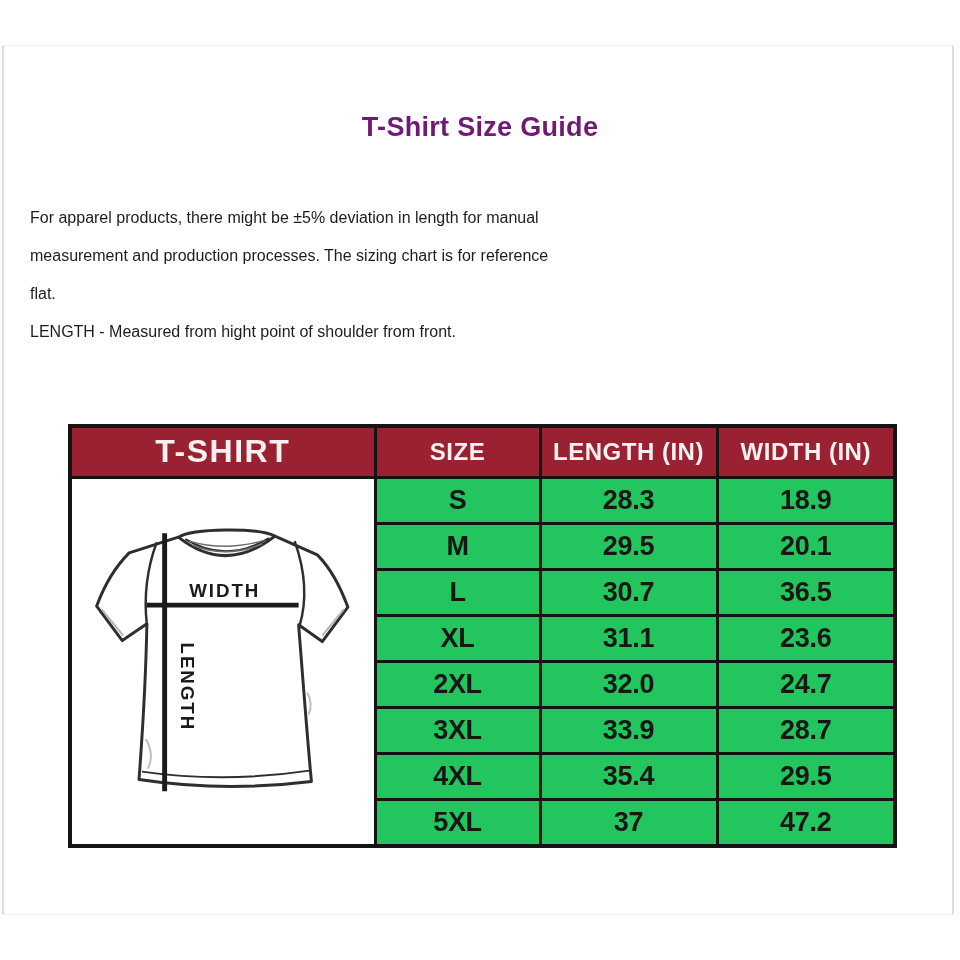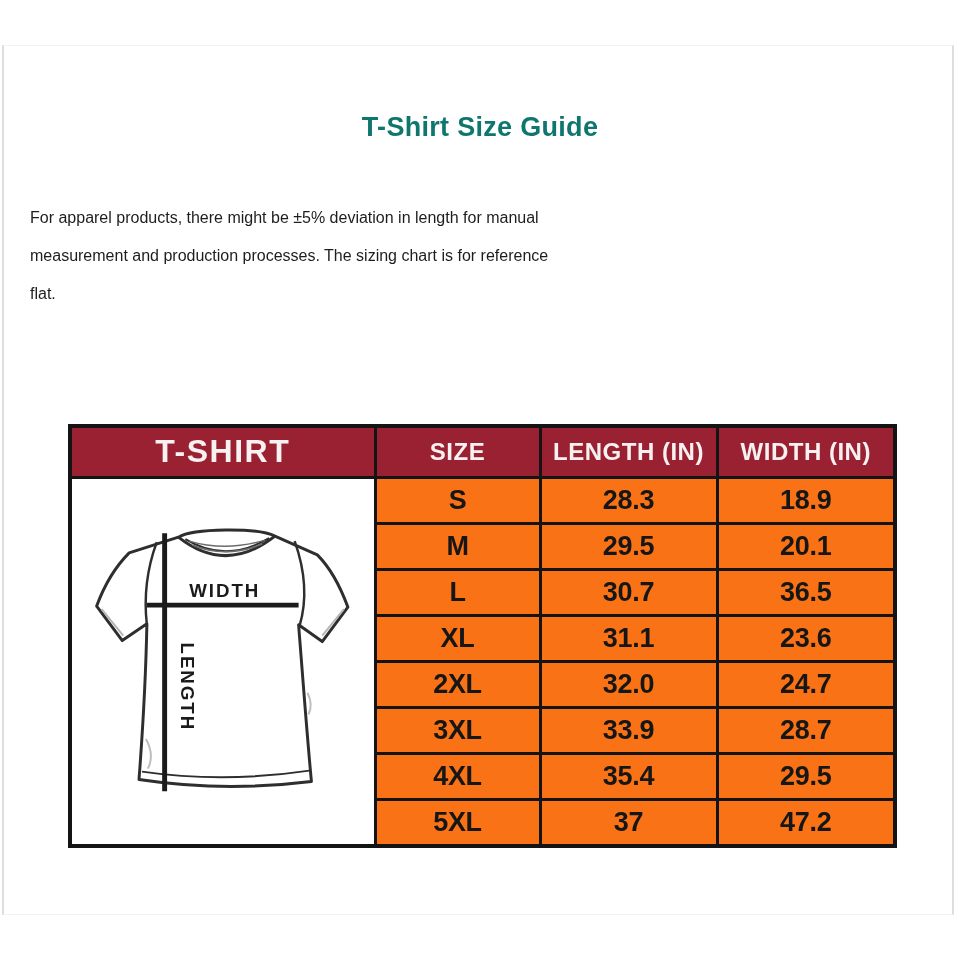--- a/index.html
+++ b/index.html
@@ -15,33 +15,33 @@
   .page-edge {
     position: absolute; left: 2px; top: 45px; width: 952px; height: 870px;
     border-left: 2px solid #dedede; border-right: 2px solid #dedede;
     border-top: 1px solid #f2f2f2; border-bottom: 1px solid #f2f2f2;
     pointer-events: none;
   }
 
   .title {
     position: absolute; top: 112px; left: 0; width: 100%;
     margin: 0; text-align: center;
-    font-size: 27px; font-weight: bold; color: #0f766e; letter-spacing: 0.3px;
+    font-size: 27px; font-weight: bold; color: #701a75; letter-spacing: 0.3px;
   }
 
   .notes {
     position: absolute; left: 30px; top: 199px; width: 906px;
     font-size: 16px; line-height: 38px; color: #1d1d1d;
   }
   .notes div { white-space: nowrap; }
 
   table.size-table {
     position: absolute; left: 68px; top: 424px; width: 825px;
     border-collapse: collapse; table-layout: fixed;
-    border: 4px solid #141414; background: #f97316;
+    border: 4px solid #141414; background: #22c55e;
   }
   .size-table th, .size-table td {
     border: 3px solid #141414; padding: 0;
     text-align: center; vertical-align: middle;
   }
   .size-table thead tr { height: 51px; }
   .size-table thead th {
     background: #9a2132; color: #f7f1f1;
     font-weight: bold; font-size: 24px; letter-spacing: 0.5px;
   }
@@ -60,20 +60,21 @@
 <div class="canvas">
 
   <div class="page-edge"></div>
 
   <h1 class="title">T-Shirt Size Guide</h1>
 
   <div class="notes">
     <div>For apparel products, there might be ±5% deviation in length for manual</div>
     <div>measurement and production processes. The sizing chart is for reference</div>
     <div>flat.</div>
+    <div>LENGTH - Measured from hight point of shoulder from front.</div>
   </div>
 
   <table class="size-table">
     <colgroup>
       <col style="width:305px">
       <col style="width:165px">
       <col style="width:177px">
       <col style="width:178px">
     </colgroup>
     <thead>

